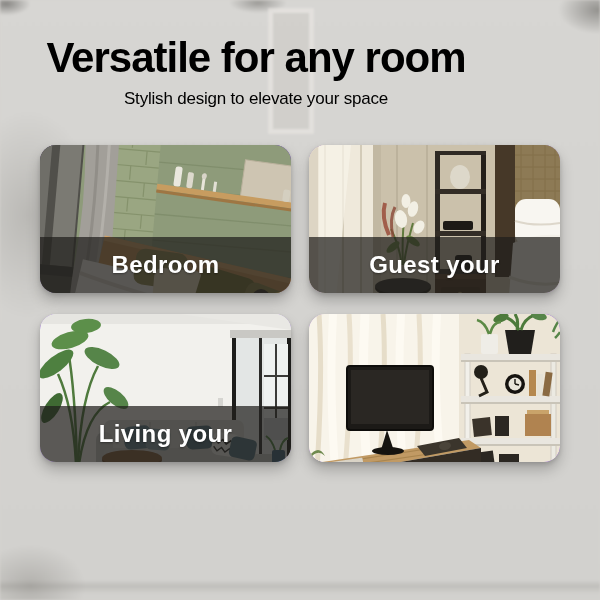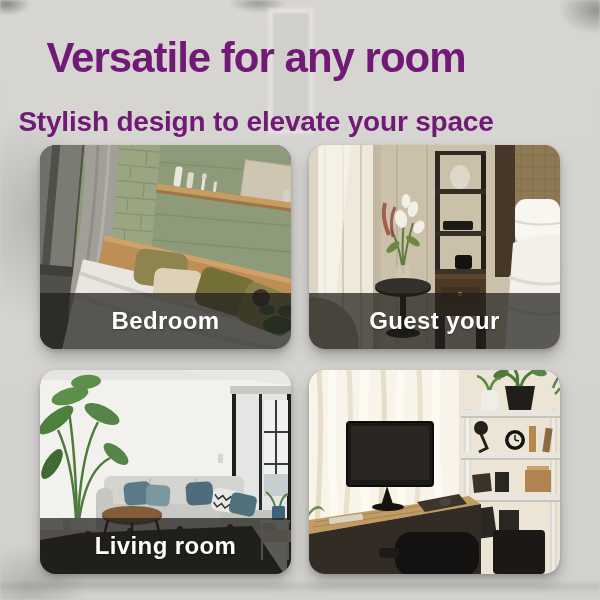--- a/index.html
+++ b/index.html
@@ -20,29 +20,29 @@
       linear-gradient(180deg, rgba(0,0,0,0) 580px, rgba(120,118,112,.2) 586px, rgba(0,0,0,0) 594px),
       linear-gradient(#d7d6d3,#d2d1ce);
     filter:blur(1px);
   }
   .bg-frame {
     position:absolute; left:268px; top:8px; width:46px; height:126px;
     border:5px solid rgba(246,245,241,.45);
     background:rgba(198,196,190,.30);
     filter:blur(1px); pointer-events:none;
   }
-  .header { position:absolute; top:36px; left:0; width:512px; text-align:center; color:#701a75; }
+  .header { position:absolute; top:36px; left:0; width:512px; text-align:center; color:#000000; }
   .title   { font-size:42px; font-weight:bold; letter-spacing:-1px; line-height:1.05; }
-  .subtitle{ font-size:28px; font-weight:bold; letter-spacing:-0.2px; margin-top:26px; }
+  .subtitle{ font-size:17px; font-weight:normal; letter-spacing:-0.2px; margin-top:9px; }
   .grid {
     position:absolute; left:40px; top:145px; width:520px;
     display:grid; grid-template-columns:251px 251px; column-gap:18px; row-gap:21px;
   }
   .card {
-    position:relative; width:251px; height:204px; border-radius:16px; overflow:hidden;
+    position:relative; width:251px; height:148px; border-radius:16px; overflow:hidden;
     box-shadow:0 8px 14px rgba(0,0,0,.22), 0 2px 4px rgba(0,0,0,.14);
     background:#6d28d9;
   }
   .card svg { position:absolute; left:0; top:0; display:block; }
   .label-band {
     position:absolute; left:0; right:0; bottom:0; height:56px;
     background:rgba(32,30,28,.72);
     display:flex; align-items:center; justify-content:center;
   }
   .label-band span {
@@ -295,21 +295,21 @@
         <path d="M68,150 L60,180 M116,150 L124,180 M92,153 L92,184" stroke="#191816" stroke-width="2.5" fill="none"></path>
       </g>
       <g>
         <rect x="220" y="150" width="30" height="3" fill="#e8e7e3"></rect>
         <path d="M222,153 L222,190 M248,153 L248,190" stroke="#dddcd8" stroke-width="2"></path>
         <rect x="232" y="136" width="13" height="14" rx="2" fill="#3f617a"></rect>
         <path d="M235,136 Q232,126 226,122 M240,136 Q242,126 248,124" stroke="#4e8040" stroke-width="2" fill="none"></path>
       </g>
     </svg>
     <figcaption class="label-band">
-      <span>Living room</span>
+      <span>Living your</span>
     </figcaption>
   </figure>
 
   <figure class="card">
     <svg viewBox="0 0 251 204" width="251" height="204">
       <rect width="251" height="204" fill="#ece5d6"></rect>
       <g>
         <rect x="0" y="0" width="150" height="156" fill="#f8f4ea"></rect>
         <g fill="none">
           <path d="M10,0 Q14,60 8,156" stroke="#e6ddc9" stroke-width="5"></path>

